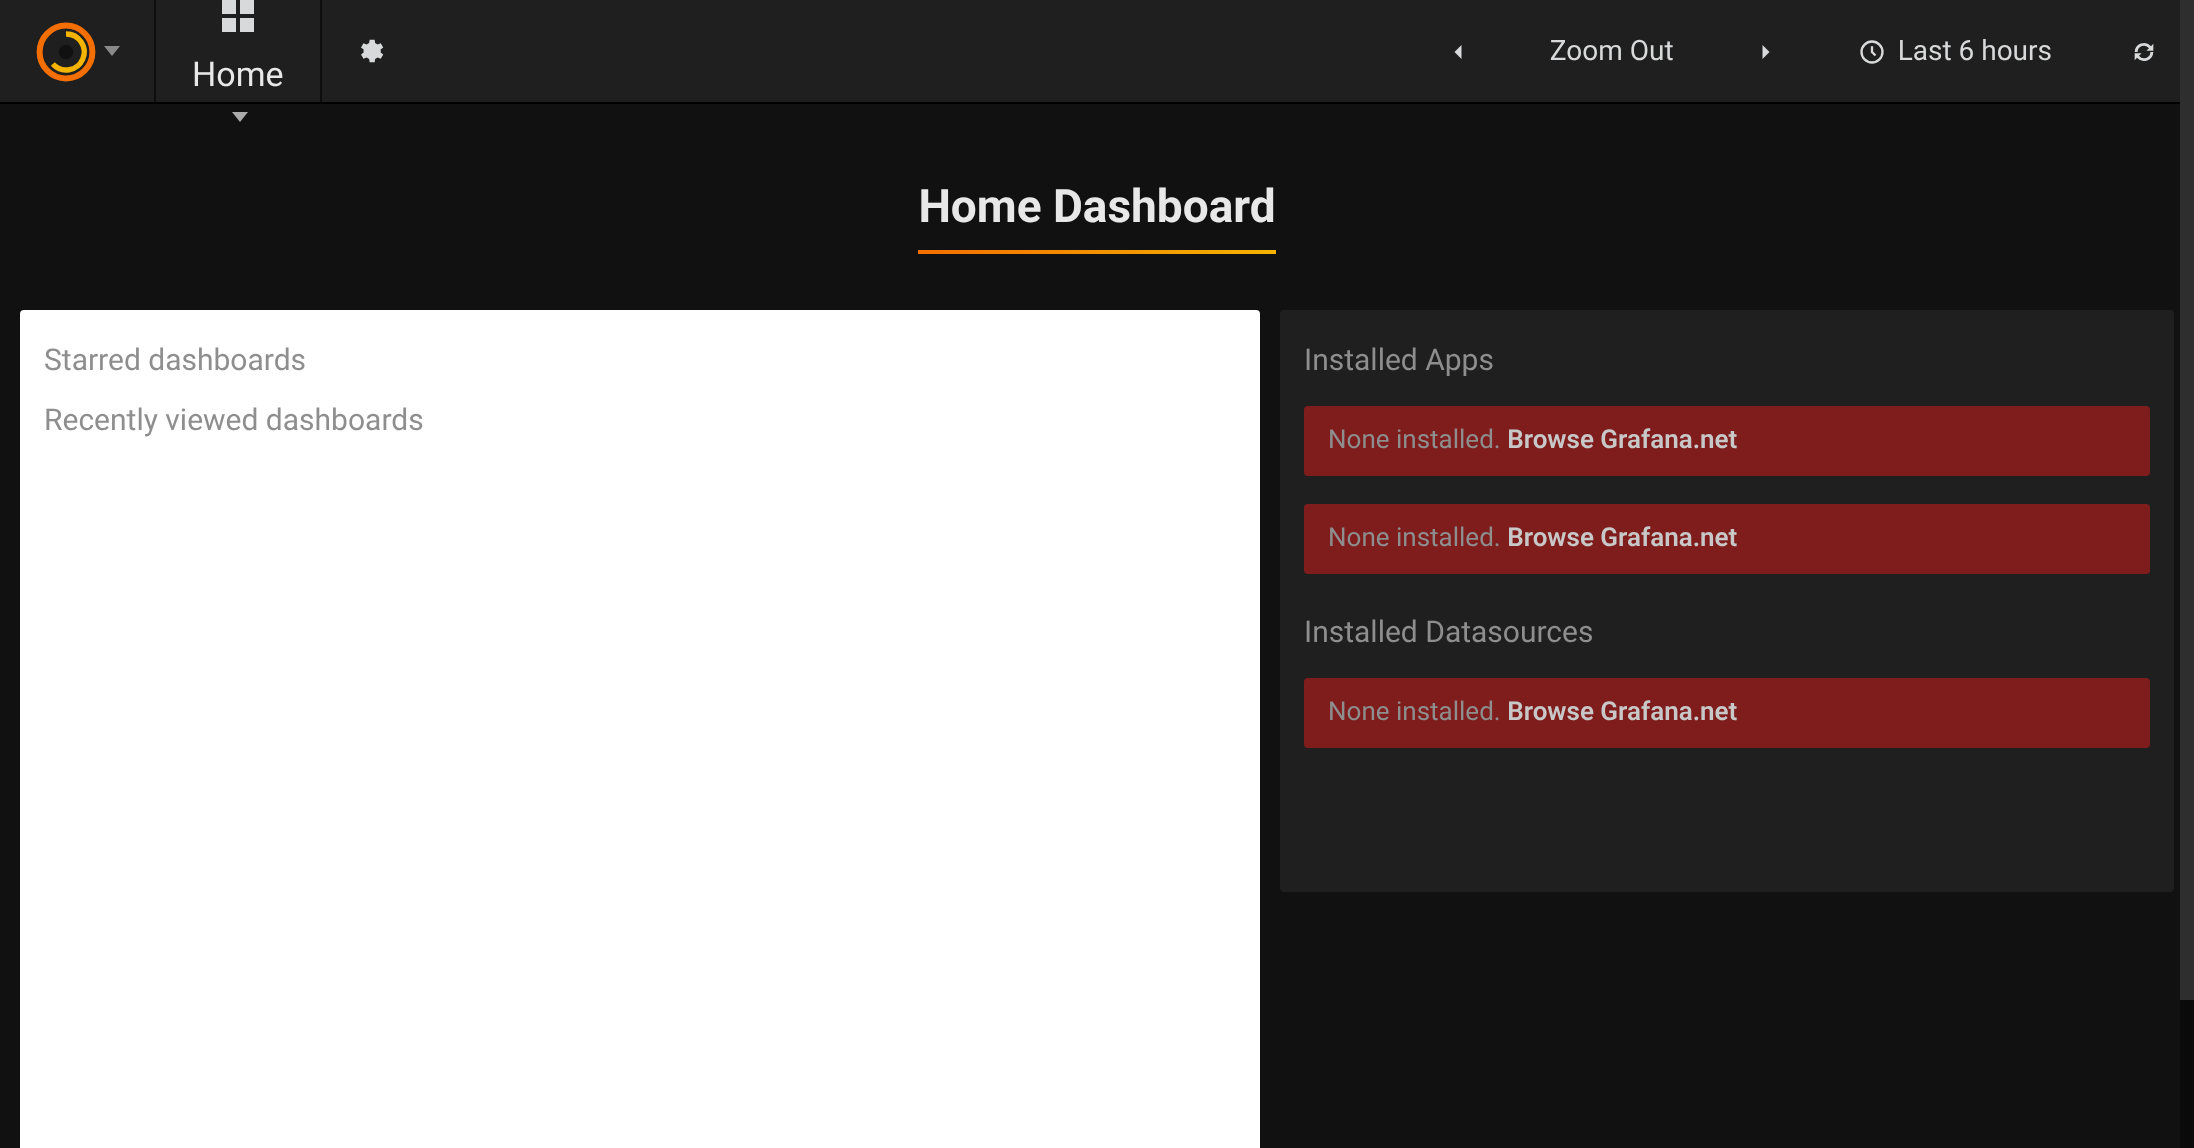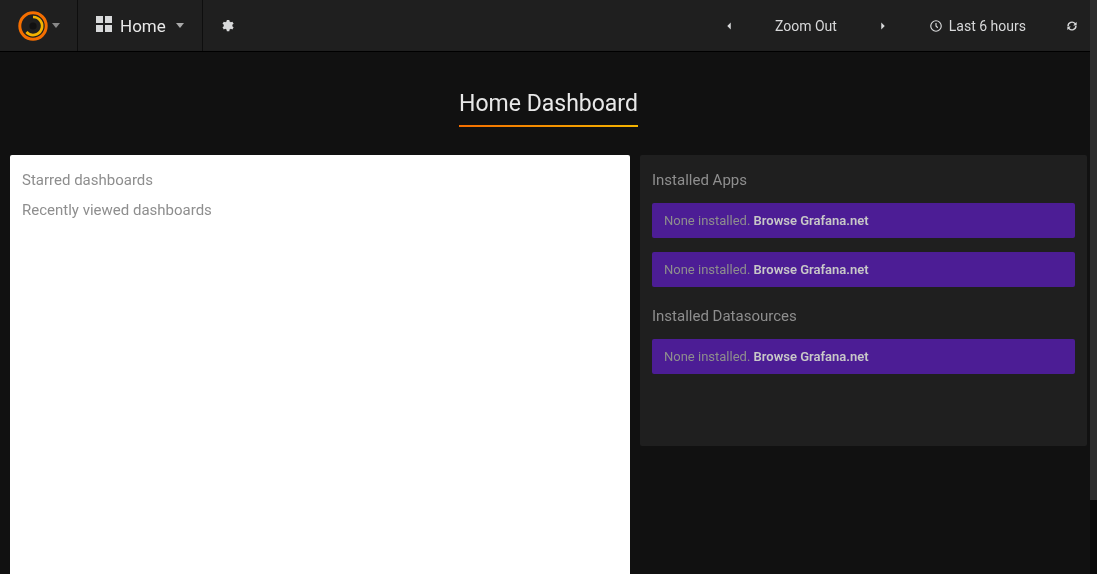--- a/index.html
+++ b/index.html
@@ -28,39 +28,40 @@
       cursor: pointer;
     }
     .navbar-logo svg { width: 30px; height: 30px; }
     .navbar-home {
       display: flex;
       align-items: center;
       padding: 0 18px;
       border-right: 1px solid #0e0e0e;
       cursor: pointer;
       gap: 8px;
+      flex-direction: column;
     }
     .navbar-home .grid-icon svg { width: 16px; height: 16px; }
     .navbar-home .label { font-size: 17px; color: #e8e8e8; }
     .navbar-home .caret { width: 0; height: 0; border-left: 4px solid transparent; border-right: 4px solid transparent; border-top: 5px solid #aaa; margin-left: 2px; }
     .navbar-gear {
       display: flex; align-items: center; padding: 0 16px; cursor: pointer;
     }
     .navbar-gear svg { width: 15px; height: 15px; fill: #d8d9da; }
     .navbar-spacer { flex: 1; }
     .navbar-right { display: flex; align-items: center; padding-right: 10px; gap: 21px; }
     .nav-btn { display: flex; align-items: center; padding: 0 10px; height: 100%; cursor: pointer; color: #d8d9da; gap: 6px; font-size: 14px; }
     .nav-btn svg { width: 14px; height: 14px; fill: #d8d9da; }
     .nav-btn.icon-only { padding: 0 8px; }
 
     .page-title-wrap { text-align: center; padding-top: 38px; padding-bottom: 28px; }
     .page-title {
       display: inline-block;
       font-size: 23px;
-      font-weight: 400;
+      font-weight: 700;
       color: #e8e8e8;
       padding-bottom: 8px;
       border-bottom: 2px solid;
       border-image: linear-gradient(90deg, #f46e00, #f4b400) 1;
     }
 
     .panels { display: flex; gap: 10px; padding: 0 10px; }
     .panel-left { flex: 0 0 620px; background: #ffffff; border-radius: 2px; padding: 10px 12px; height: 442px; }
     .panel-right { flex: 1; background: #1f1f1f; border-radius: 2px; padding: 10px 12px; height: 291px; }
 
@@ -75,21 +76,21 @@
       padding: 10px 12px;
       display: flex;
       align-items: center;
       margin-top: 6px;
       cursor: pointer;
     }
     .dash-item .name { flex: 1; color: #e4e4e4; font-size: 14px; }
     .dash-item .star svg { width: 15px; height: 15px; fill: none; stroke: #d8d9da; stroke-width: 1.3; }
 
     .info-box {
-      background: #4c1d95;
+      background: #7f1d1d;
       border-radius: 2px;
       padding: 10px 12px;
       margin: 8px 0 14px 0;
       color: #8e8e8e;
       font-size: 13px;
     }
     .info-box .link { color: #c8c8c8; font-weight: 600; cursor: pointer; }
 
     .scrollbar-right {
       position: absolute;

